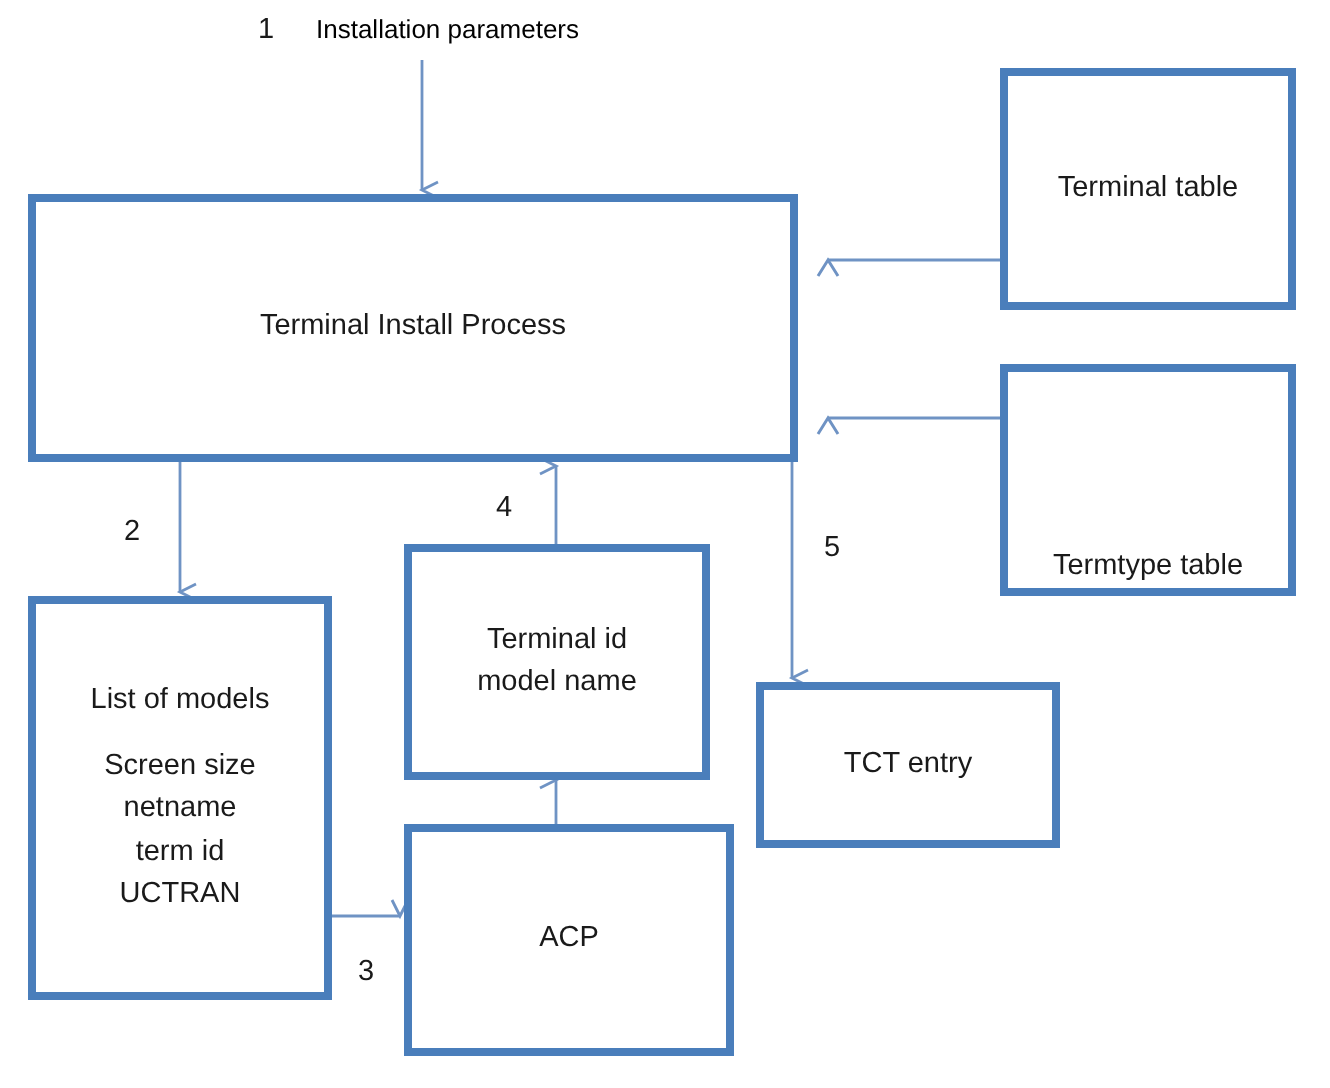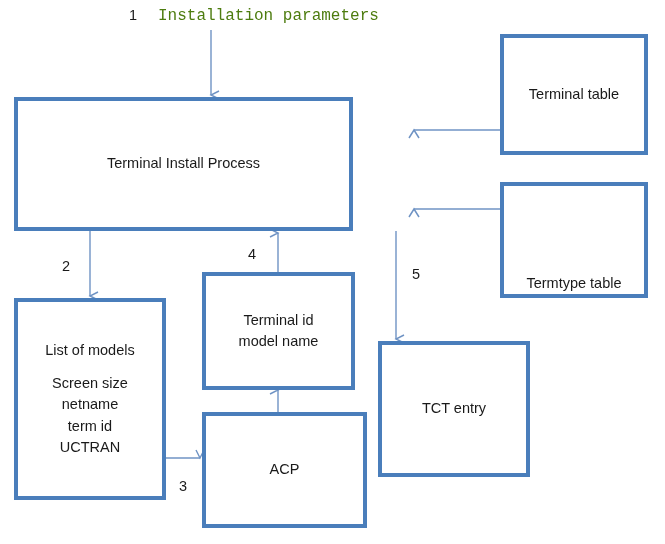--- a/index.html
+++ b/index.html
@@ -35,24 +35,23 @@
     width: 100%;
   }
   .node .line {
     display: block;
   }
   .node .line.spacer {
     height: 12px;
   }
   .label {
     position: absolute;
-    color: #4d7c0f;
-    font-size: 16px;
+    color: #000000;
+    font-size: 13px;
     white-space: nowrap;
-    font-family: Liberation Mono, monospace;
   }
   .num {
     position: absolute;
     color: #1a1a1a;
     font-size: 14.5px;
     white-space: nowrap;
   }
   svg.edges {
     position: absolute;
     left: 0;
@@ -97,21 +96,21 @@
     <line x1="278" y1="412" x2="278" y2="390" stroke="#6f93c4" stroke-width="1.4" marker-end="url(#arrowUp)"></line>
 
     <line x1="278" y1="272" x2="278" y2="233" stroke="#6f93c4" stroke-width="1.4" marker-end="url(#arrowUp)"></line>
 
     <line x1="396" y1="231" x2="396" y2="339" stroke="#6f93c4" stroke-width="1.4" marker-end="url(#arrowDown)"></line>
   </svg>
 
   <div class="num" style="left:129px; top:7px;">1</div>
   <div class="label" style="left:158px; top:7px;">Installation parameters</div>
 
-  <div class="node" style="left:14px; top:97px; width:339px; height:134px;">
+  <div class="node" style="left:14px; top:97px; width:385px; height:134px;">
     <span class="lines">Terminal Install Process</span>
   </div>
 
   <div class="node" style="left:500px; top:34px; width:148px; height:121px;">
     <span class="lines">Terminal table</span>
   </div>
 
   <div class="node" style="left:500px; top:182px; width:148px; height:116px;align-items:flex-end;">
     <span class="lines">Termtype table</span>
   </div>
@@ -139,17 +138,17 @@
       <span class="line">netname</span>
       <span class="line">term id</span>
       <span class="line">UCTRAN</span>
     </span>
   </div>
 
   <div class="node" style="left:202px; top:412px; width:165px; height:116px;">
     <span class="lines">ACP</span>
   </div>
 
-  <div class="node" style="left:378px; top:341px; width:152px; height:136px;">
+  <div class="node" style="left:378px; top:341px; width:152px; height:83px;">
     <span class="lines">TCT entry</span>
   </div>
 
 </div>
 
 </body></html>

